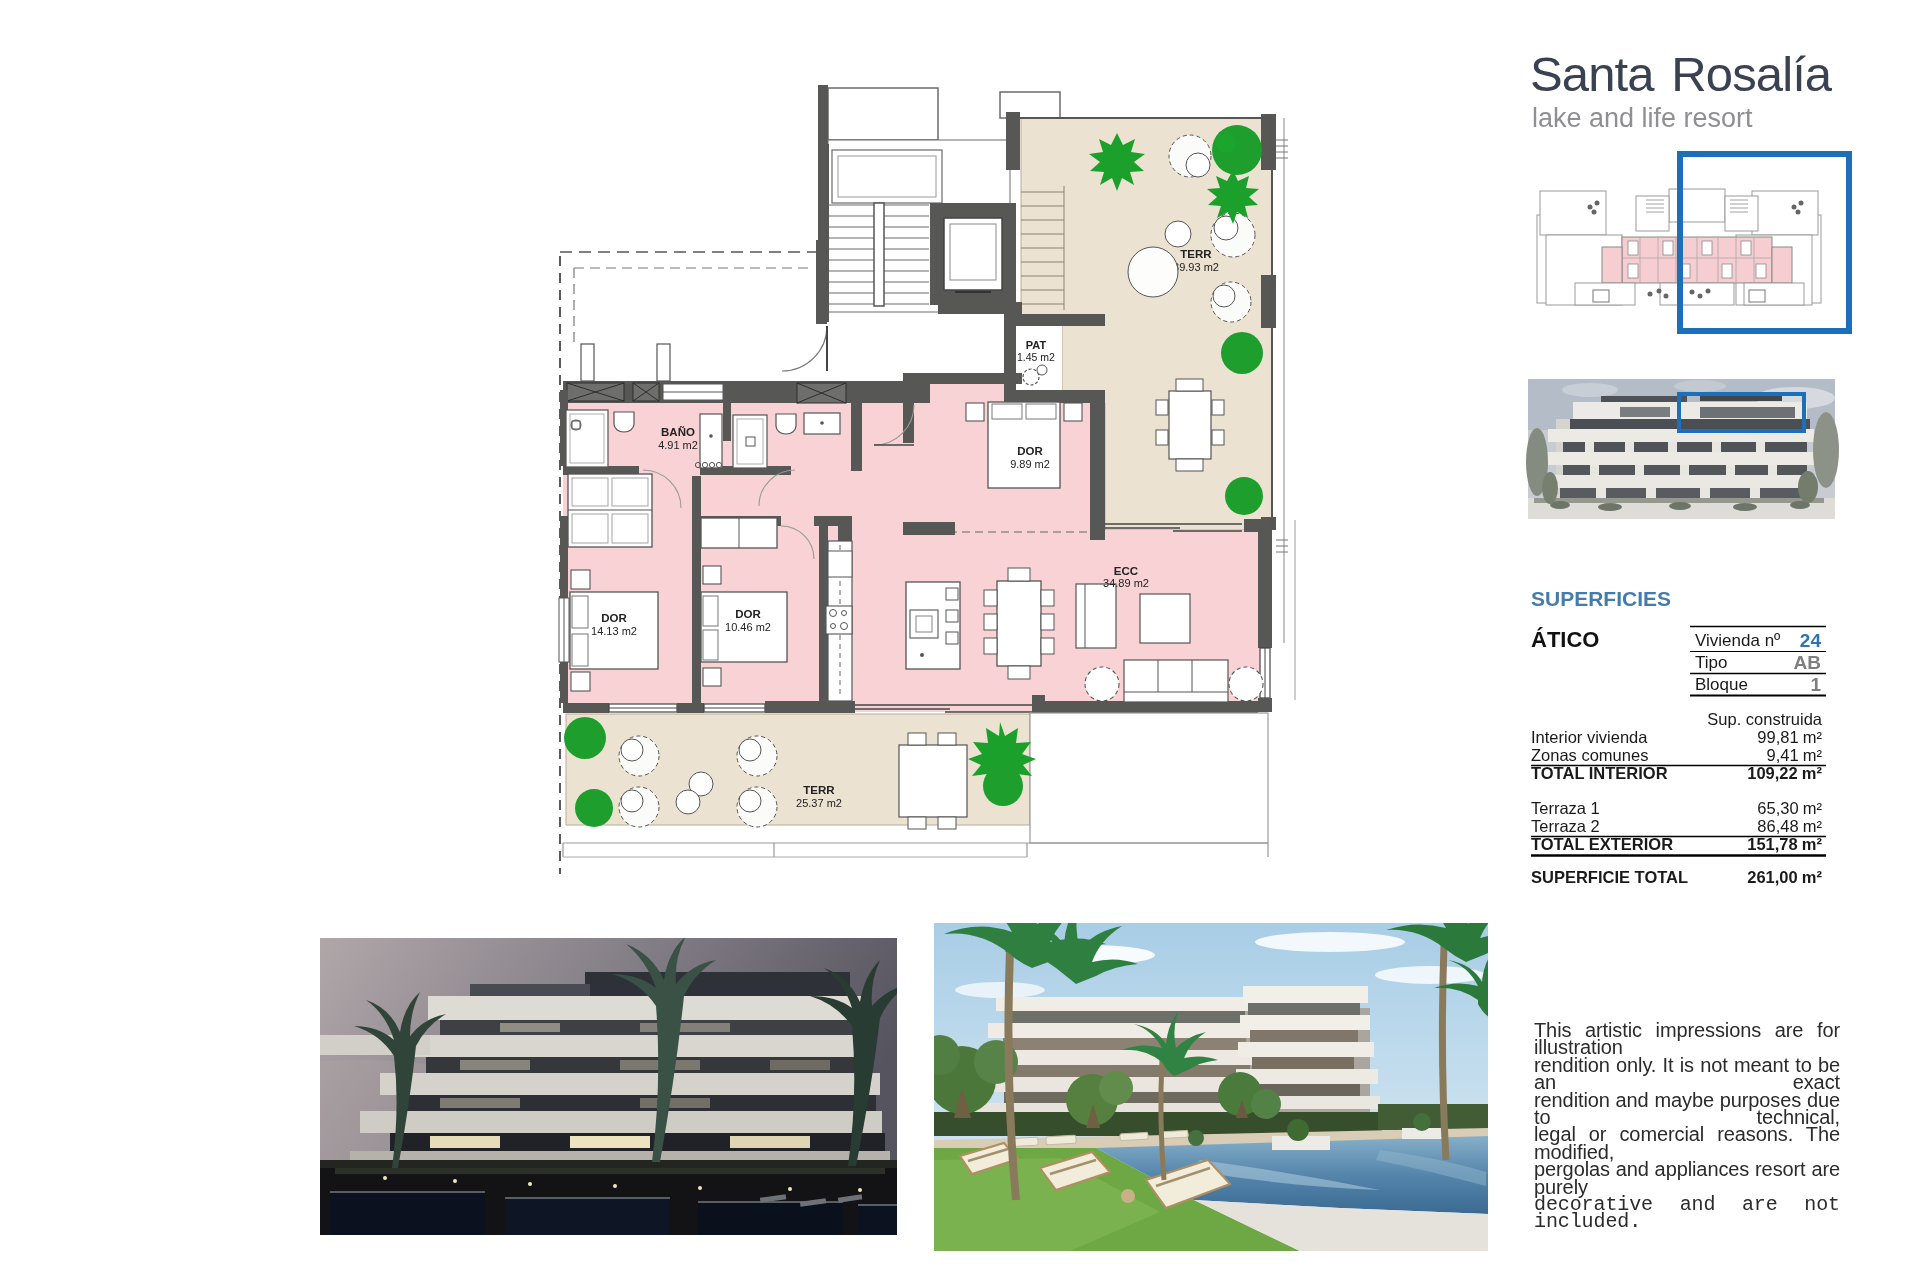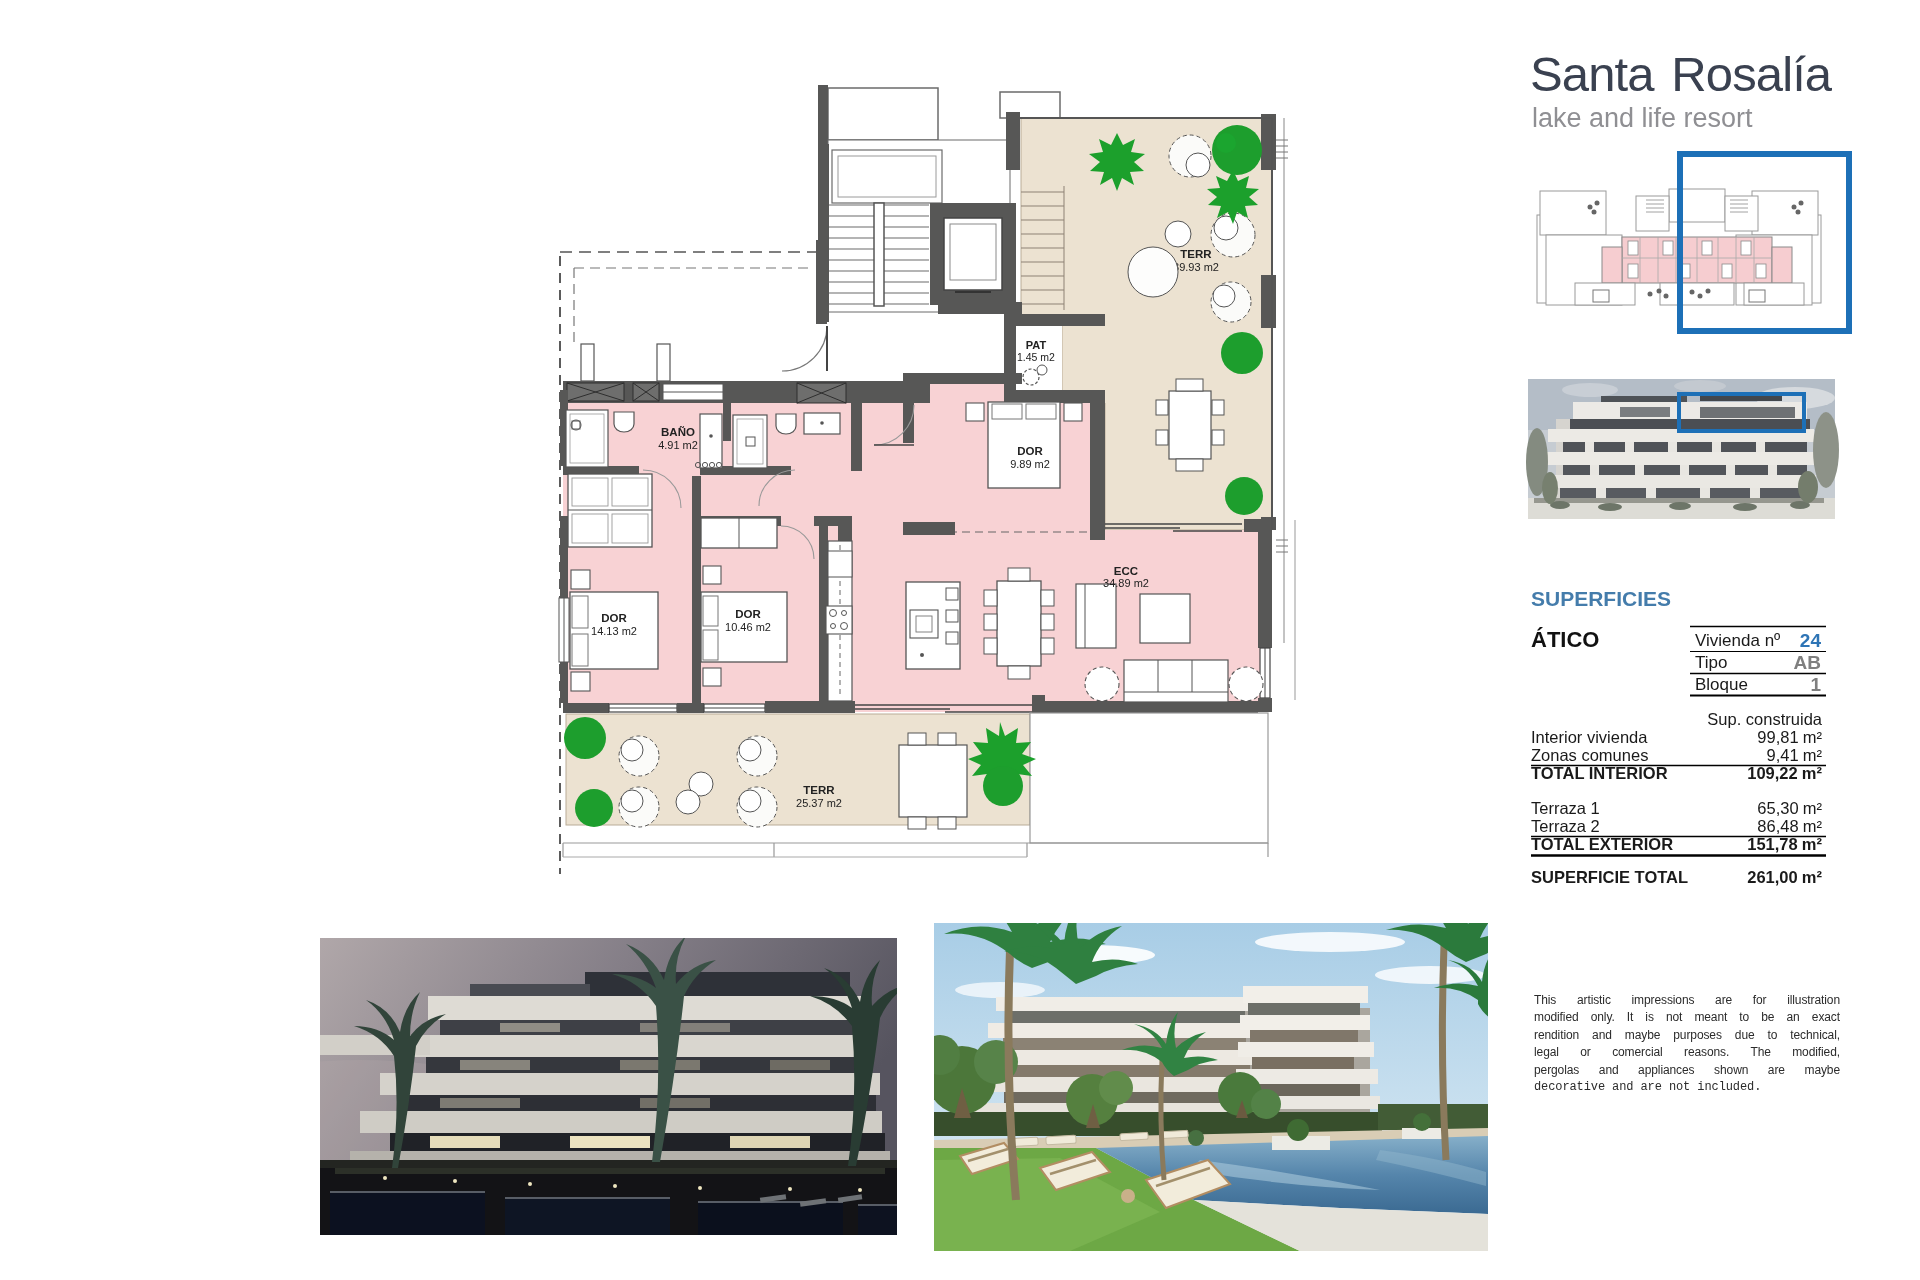--- a/index.html
+++ b/index.html
@@ -1,16 +1,16 @@
 <!DOCTYPE html>
 <html><head>
 <meta charset="utf-8">
 <style>
 html,body{margin:0;padding:0;width:1920px;height:1280px;background:#ffffff;font-family:"Liberation Sans",sans-serif;overflow:hidden;}
-#disclaimer{position:absolute;left:1534px;top:992px;width:306px;font-size:12px;line-height:17.4px;letter-spacing:-0.1px;color:#2b2b2b;}
+#disclaimer{position:absolute;left:1534px;top:1022px;width:306px;font-size:20px;line-height:17.4px;letter-spacing:-0.1px;color:#2b2b2b;}
 #disclaimer div{text-align:justify;text-align-last:justify;}
 #disclaimer div.last{text-align-last:left;font-family:Liberation Mono, monospace;}
 </style>
 </head>
 <body>
 <svg width="1920" height="1280" viewBox="0 0 1920 1280" style="position:absolute;left:0;top:0">
 
 <rect x="0" y="0" width="1920" height="1280" fill="#ffffff"></rect>
 <g id="floorplan">
 
@@ -771,18 +771,18 @@
 <g fill="#2b7a3c">
 <path d="M1444,948 q-26,-20 -58,-18 q30,-10 60,-2 q-14,-26 -40,-36 q30,6 46,28 q2,-30 18,-48 q-10,26 -2,52 q18,-20 46,-24 q-24,14 -34,38 q28,-8 52,2 q-28,2 -46,14 l-20,8 q-12,-6 -22,-14 z"></path>
 <path d="M1478,1000 q-20,-14 -44,-12 q22,-8 44,-2 q-10,-20 -30,-26 q24,4 34,22 q2,-22 14,-34 q-8,20 -2,40 q14,-14 32,-16 q-18,10 -24,28 q18,-4 36,2 q-20,2 -32,10 l-16,6 q-8,-6 -12,-14 z"></path>
 </g>
 </g>
 </g>
 </svg>
 
 <div id="disclaimer">
     <div>This artistic impressions are for illustration</div>
-    <div>modified only. It is not meant to be an exact</div>
+    <div>rendition only. It is not meant to be an exact</div>
     <div>rendition and maybe purposes due to technical,</div>
     <div>legal or comercial reasons. The modified,</div>
-    <div>pergolas and appliances shown are maybe</div>
+    <div>pergolas and appliances resort are purely</div>
     <div class="last">decorative and are not included.</div>
   </div>
 
 </body></html>

